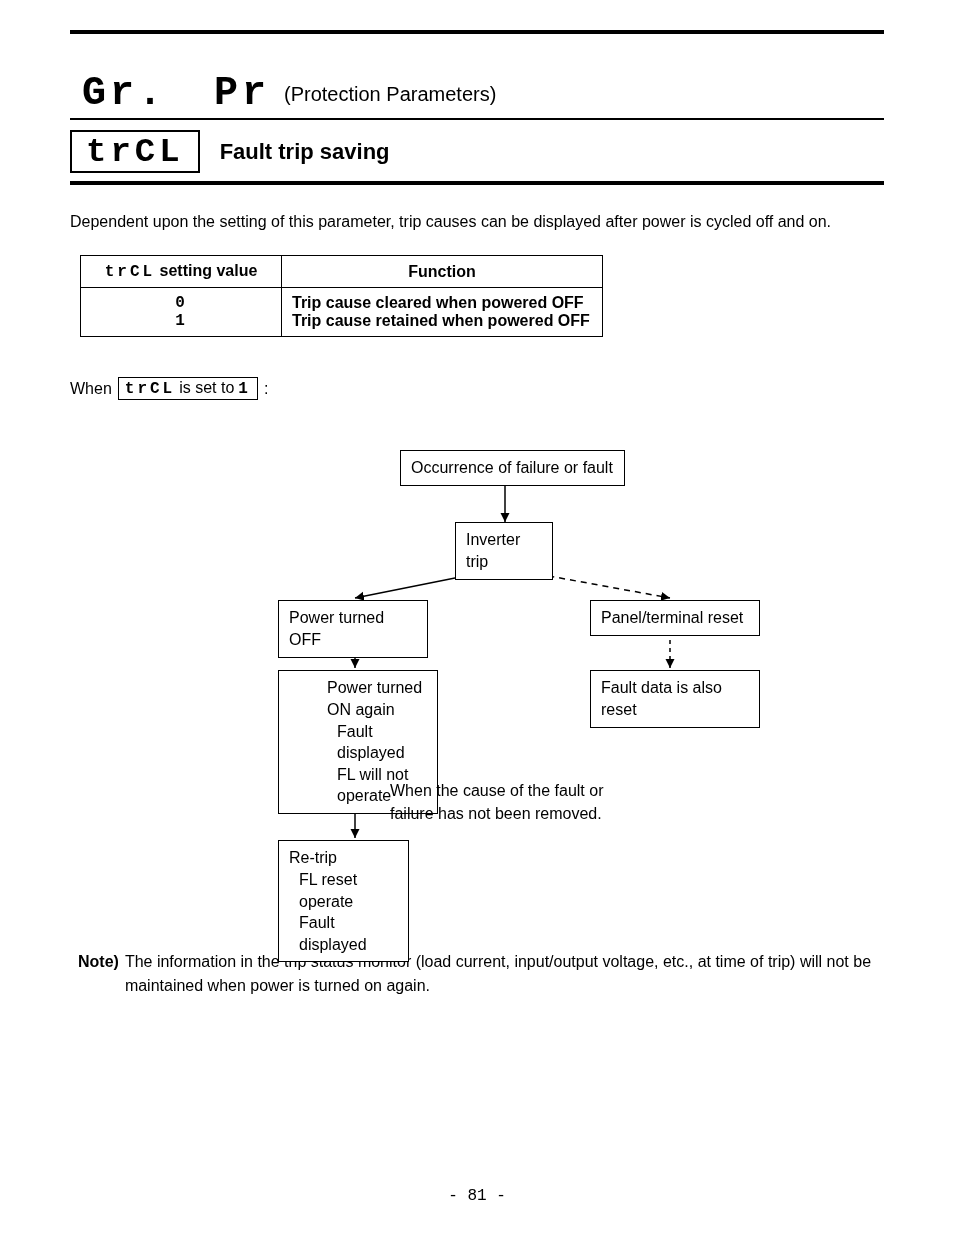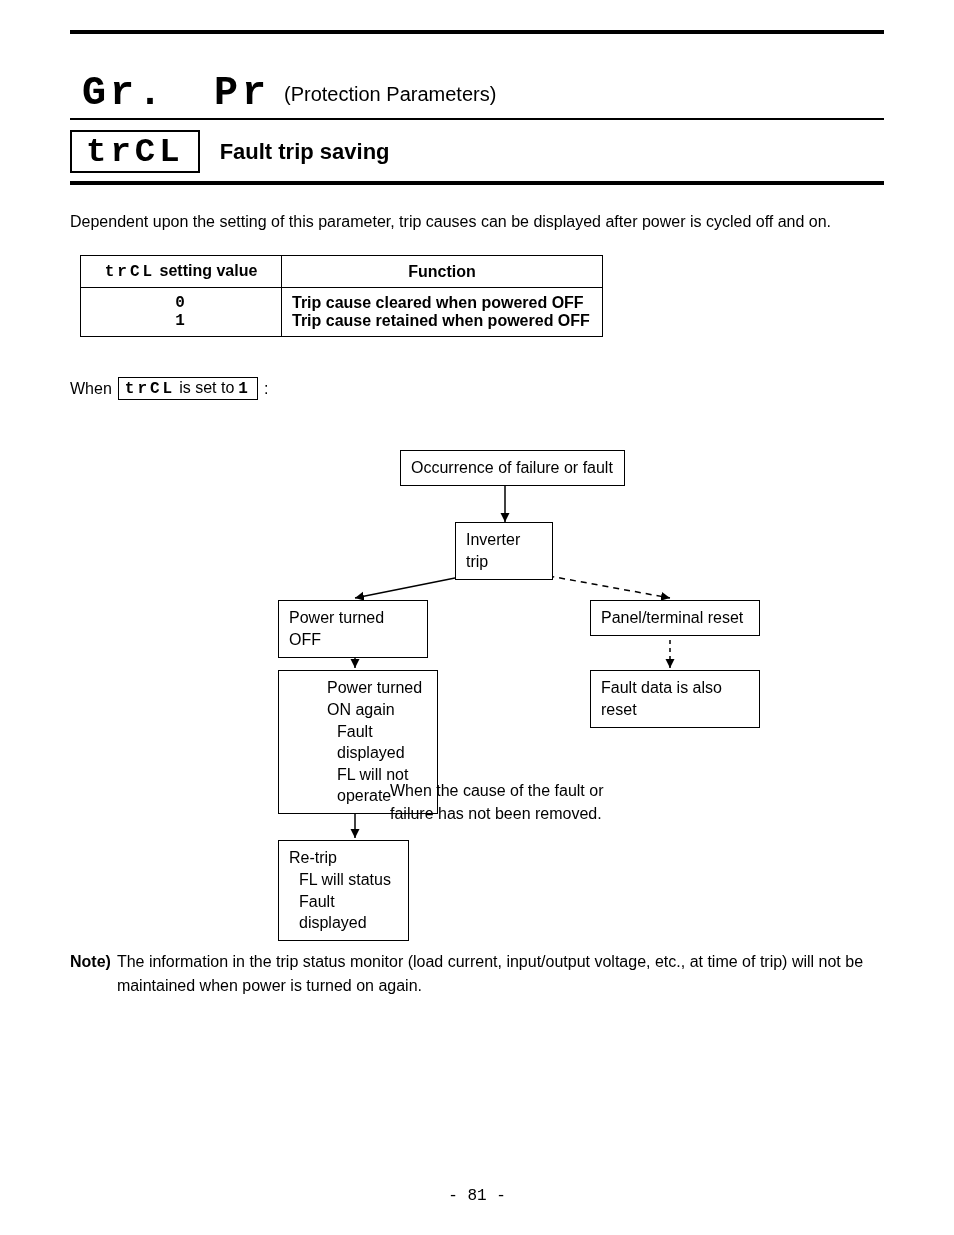--- a/index.html
+++ b/index.html
@@ -145,21 +145,21 @@
     pointer-events: none;
   }
   .flow-caption {
     position: absolute;
     font-size: 16px;
     line-height: 1.4;
   }
   .note {
     font-size: 16px;
     margin-top: 30px;
-    margin-left: 0;
+    margin-left: 8px;
     line-height: 1.5;
     display: flex;
   }
   .note-label {
     font-weight: bold;
     flex: 0 0 auto;
     margin-right: 6px;
   }
   .note-body {
     flex: 1 1 auto;
@@ -268,21 +268,21 @@
     </div>
 
     <div class="fbox" style="left:480px; top:220px; width:170px;">
       <div>Fault data is also reset</div>
     </div>
 
     <div class="flow-caption" style="left:280px; top:330px; width:260px;">When the cause of the fault or failure has not been removed.</div>
 
     <div class="fbox" style="left:168px; top:390px; width:131px;">
       <div>Re-trip</div>
-      <div style="padding-left:10px">FL will status</div>
+      <div style="padding-left:10px">FL reset operate</div>
       <div style="padding-left:10px">Fault displayed</div>
     </div>
   </div>
 
   <div class="note">
     <span class="note-label">Note)</span>
     <span class="note-body">The information in the trip status monitor (load current, input/output voltage, etc., at time of trip) will not be maintained when power is turned on again.</span>
   </div>
 
   <div class="page-num">- 81 -</div>

